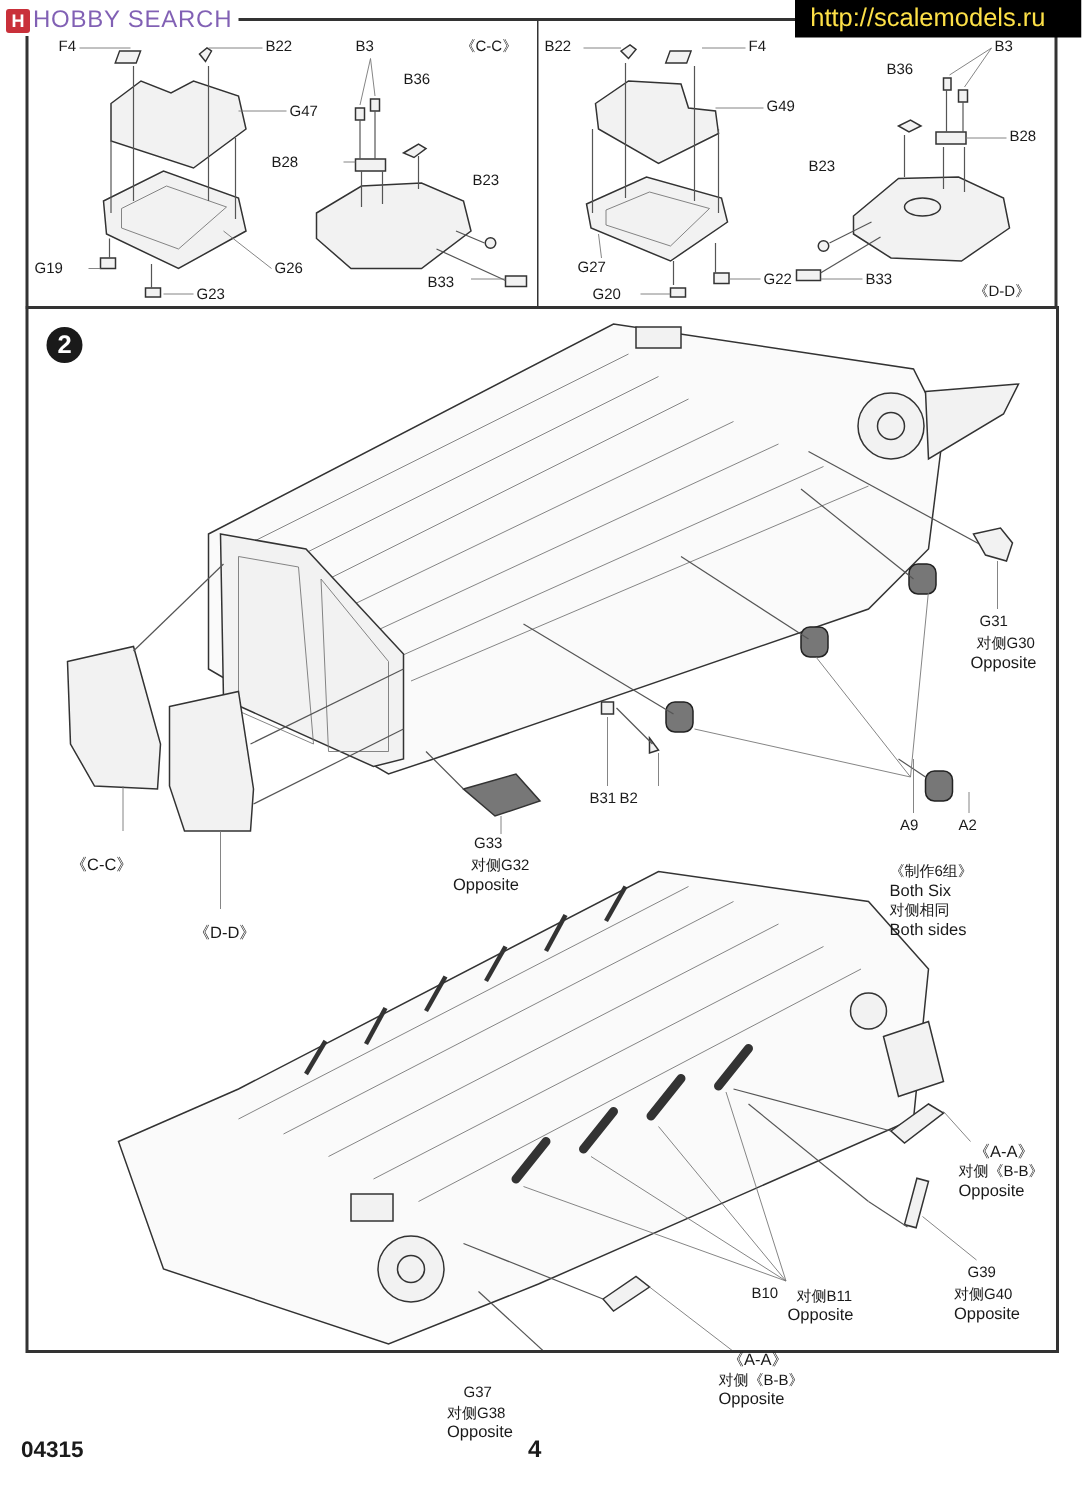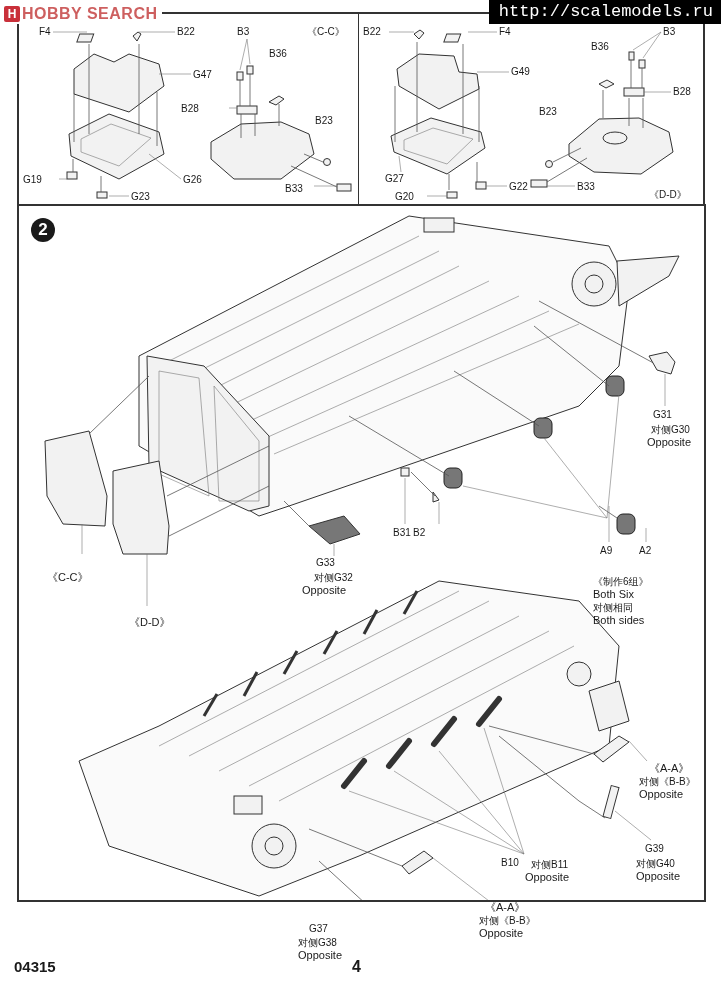--- a/index.html
+++ b/index.html
@@ -2,23 +2,23 @@
 <html><head>
 <meta charset="utf-8">
 <style>
   html, body { margin:0; padding:0; background:#ffffff; }
   body { width:721px; height:990px; position:relative; overflow:hidden;
          font-family:"Liberation Sans", sans-serif; color:#1a1a1a; }
   .wm-left { position:absolute; left:4px; top:4px; height:20px; display:flex; align-items:center;
              background:#fff; padding-right:4px; z-index:5; }
   .wm-left .logo { width:16px; height:16px; background:#c9303a; border-radius:2px; color:#fff;
                    font-size:12px; font-weight:bold; display:flex; align-items:center; justify-content:center; margin-right:2px; }
-  .wm-left .txt { color:#b91c1c; font-weight:bold; font-size:16px; letter-spacing:0.5px; opacity:0.7; }
-  .wm-right { position:absolute; right:0; top:0; background:#000; color:#ffffff;
-              font-family:Liberation Mono, monospace; font-size:17px; padding:2px 8px 3px 10px; z-index:5; }
+  .wm-left .txt { color:#4c1d95; font-weight:normal; font-size:16px; letter-spacing:0.5px; opacity:0.7; }
+  .wm-right { position:absolute; right:0; top:0; background:#000; color:#fde047;
+              font-family:Liberation Sans, sans-serif; font-size:17px; padding:2px 24px 3px 10px; z-index:5; }
   .panel { position:absolute; border:2px solid #333; background:#fff; }
   #panel-cc { left:17px; top:12px; width:341px; height:190px; border-right-width:1px; }
   #panel-dd { left:358px; top:12px; width:344px; height:190px; border-left-width:1px; }
   #panel-step { left:17px; top:204px; width:685px; height:694px; }
   .lbl { position:absolute; font-size:10px; line-height:14px; white-space:nowrap; }
   .lbl.sm { font-size:10px; line-height:11px; }
   .lbl.md { font-size:11px; line-height:12px; }
   .step-badge { position:absolute; left:12px; top:12px; width:24px; height:24px; border-radius:50%;
                 background:#1a1a1a; color:#fff; font-weight:bold; font-size:17px;
                 display:flex; align-items:center; justify-content:center; }

